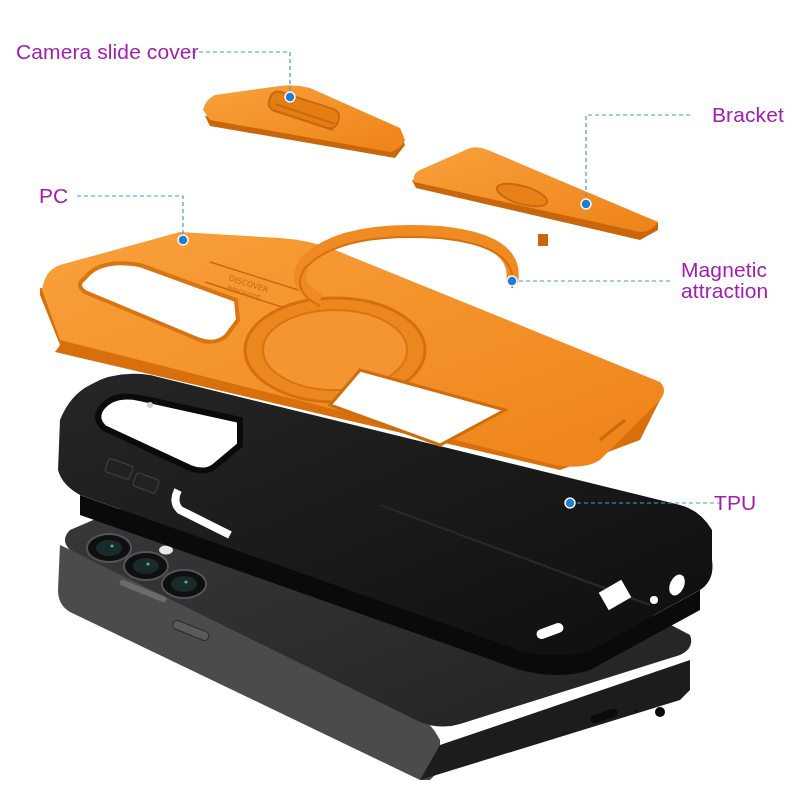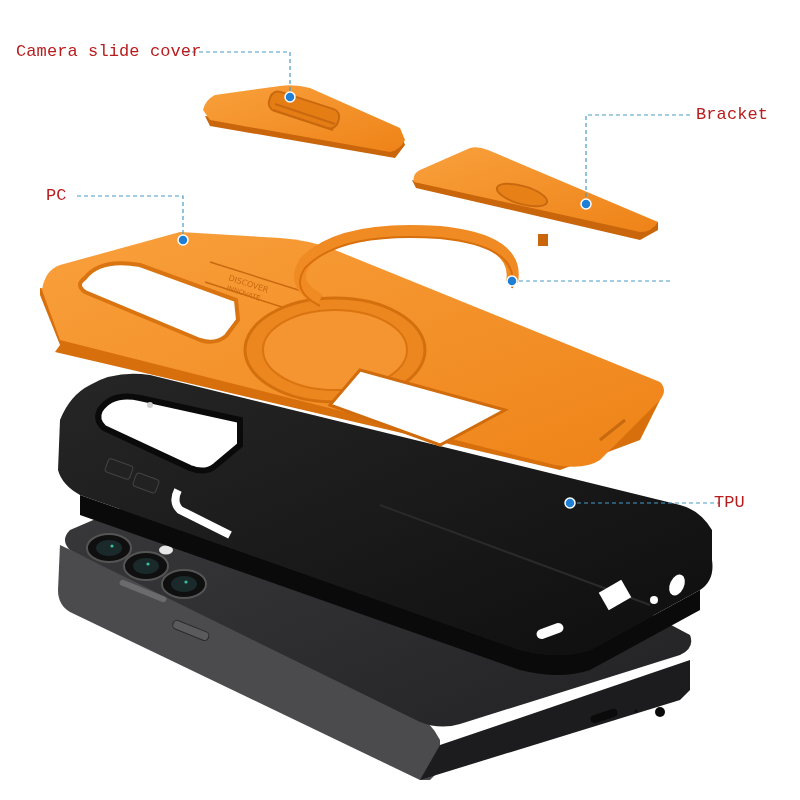--- a/index.html
+++ b/index.html
@@ -1,22 +1,22 @@
 <!DOCTYPE html>
 <html><head>
   <meta charset="utf-8">
   <style>
     html, body { margin: 0; padding: 0; background: #ffffff; }
     body { width: 800px; height: 800px; overflow: hidden; position: relative; font-family: "DejaVu Sans", sans-serif; }
     #stage { position: absolute; left: 0; top: 0; width: 800px; height: 800px; }
     .label {
       position: absolute;
-      color: #b91c1c;
-      font-family: Liberation Mono, monospace;
-      font-size: 17px;
+      color: #a21caf;
+      font-family: Liberation Sans, sans-serif;
+      font-size: 21px;
       line-height: 21px;
       letter-spacing: 0.1px;
       white-space: nowrap;
     }
     .label .line { display: block; }
   </style>
 </head>
 <body>
 
 <div id="stage">
@@ -140,22 +140,26 @@
       <circle cx="183" cy="240" r="5" fill="#1f7fd6" stroke="#ffffff" stroke-width="1.5"></circle>
       <circle cx="512" cy="281" r="5" fill="#1f7fd6" stroke="#ffffff" stroke-width="1.5"></circle>
       <circle cx="570" cy="503" r="5" fill="#1f7fd6" stroke="#ffffff" stroke-width="1.5"></circle>
     </g>
   </svg>
 
   
   <div class="label" style="left:16px; top:41px;">
     <span class="line">Camera slide cover</span>
   </div>
-  <div class="label" style="left:696px; top:104px;">
+  <div class="label" style="left:712px; top:104px;">
     <span class="line">Bracket</span>
   </div>
-  <div class="label" style="left:46px; top:185px;">
+  <div class="label" style="left:39px; top:185px;">
     <span class="line">PC</span>
+  </div>
+  <div class="label" style="left:681px; top:259px;">
+    <span class="line">Magnetic</span>
+    <span class="line">attraction</span>
   </div>
   <div class="label" style="left:714px; top:492px;">
     <span class="line">TPU</span>
   </div>
 </div>
 
 </body></html>

